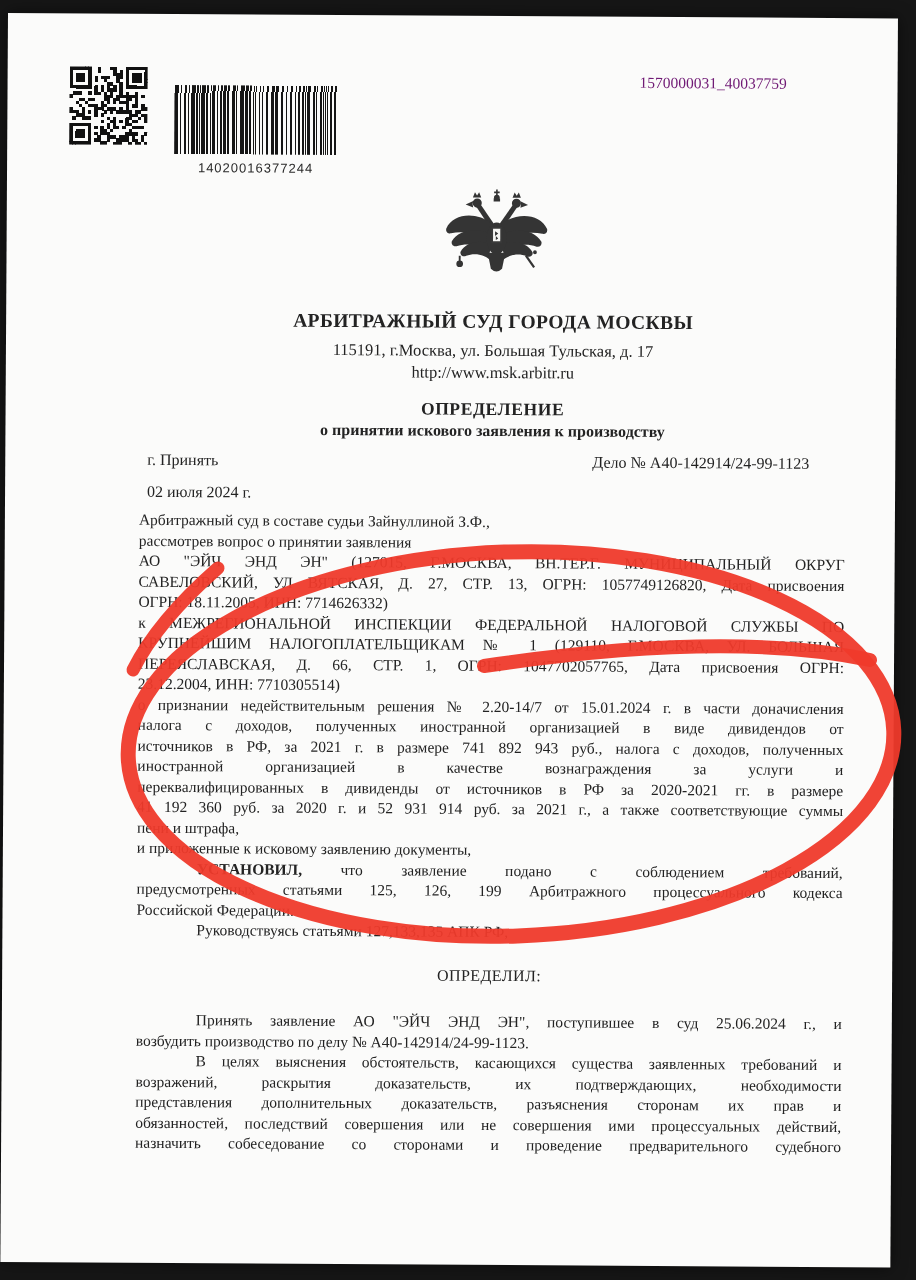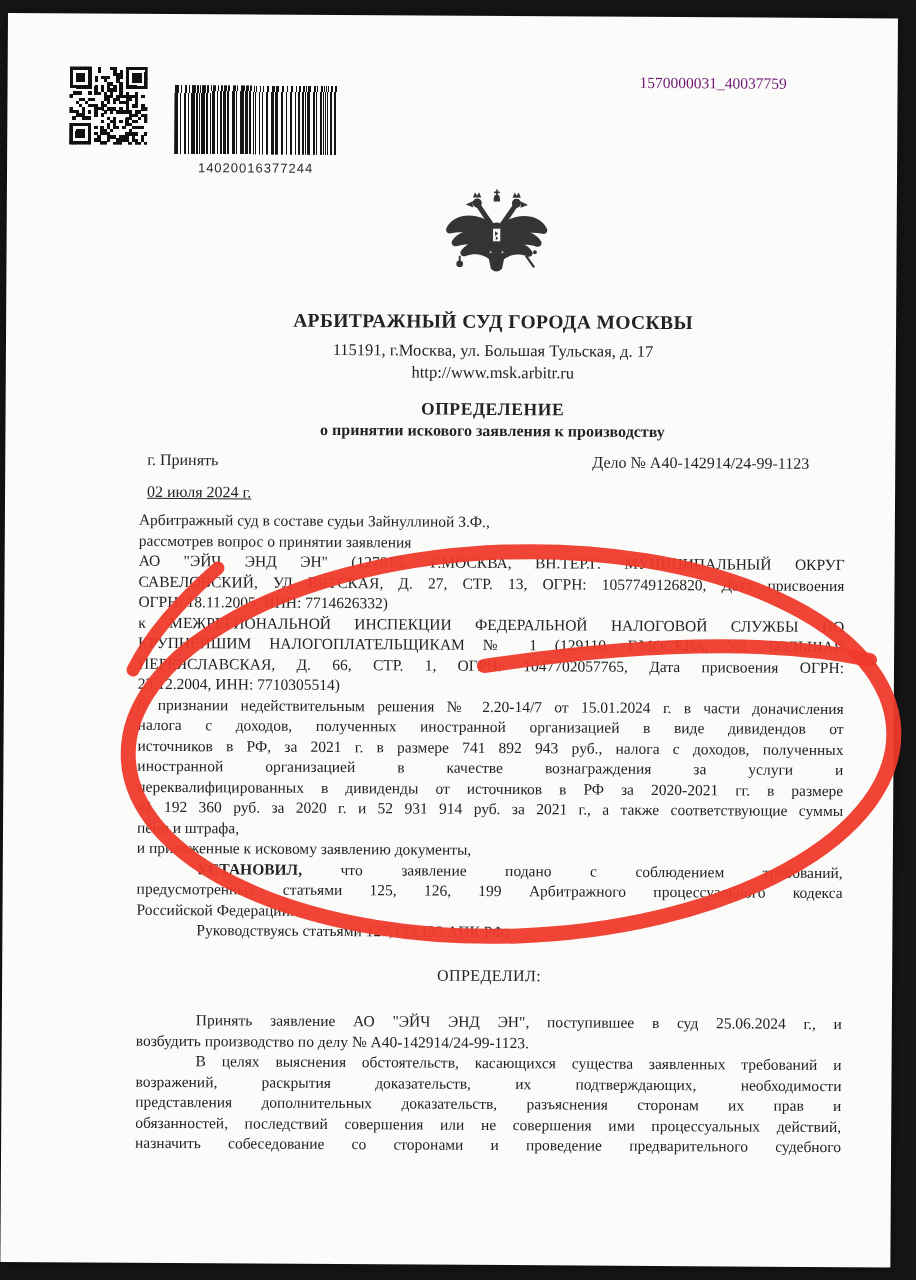--- a/index.html
+++ b/index.html
@@ -15,21 +15,21 @@
   .docid{position:absolute;left:632px;top:57px;font-size:15.5px;color:#701a75;}
   .eagle{position:absolute;left:434px;top:171px;width:112px;height:106px;}
   .hdr{position:absolute;left:134px;top:0;width:706px;text-align:center;}
   .court{position:absolute;left:0;top:295px;width:706px;font-weight:bold;font-size:19.5px;letter-spacing:.4px;}
   .addr{position:absolute;left:0;top:325px;width:706px;font-size:16.5px;}
   .url{position:absolute;left:0;top:347px;width:706px;font-size:16.5px;}
   .doctitle{position:absolute;left:0;top:383px;width:706px;font-weight:bold;font-size:17.5px;letter-spacing:.6px;}
   .docsub{position:absolute;left:0;top:406px;width:706px;font-weight:bold;font-size:16px;}
   .cityrow{position:absolute;left:142px;top:437px;width:662px;display:flex;
            justify-content:space-between;font-size:16px;}
-  .daterow{position:absolute;left:142px;top:469px;font-size:16px;text-decoration:underline;}
+  .daterow{position:absolute;left:142px;top:469px;font-size:16px;}
   .blk{position:absolute;left:134px;width:706px;}
   #body-block{top:496px;}
   #resolution-block{top:996px;}
   .bl{font-size:15.5px;line-height:20.5px;white-space:normal;}
   .bl.j{text-align:justify;text-align-last:justify;}
   .opredelil{position:absolute;left:134px;top:951px;width:706px;
              text-align:center;font-size:16px;letter-spacing:.4px;}
   .annotation{position:absolute;left:0;top:0;width:916px;height:1280px;pointer-events:none;}
 </style>
 </head>

